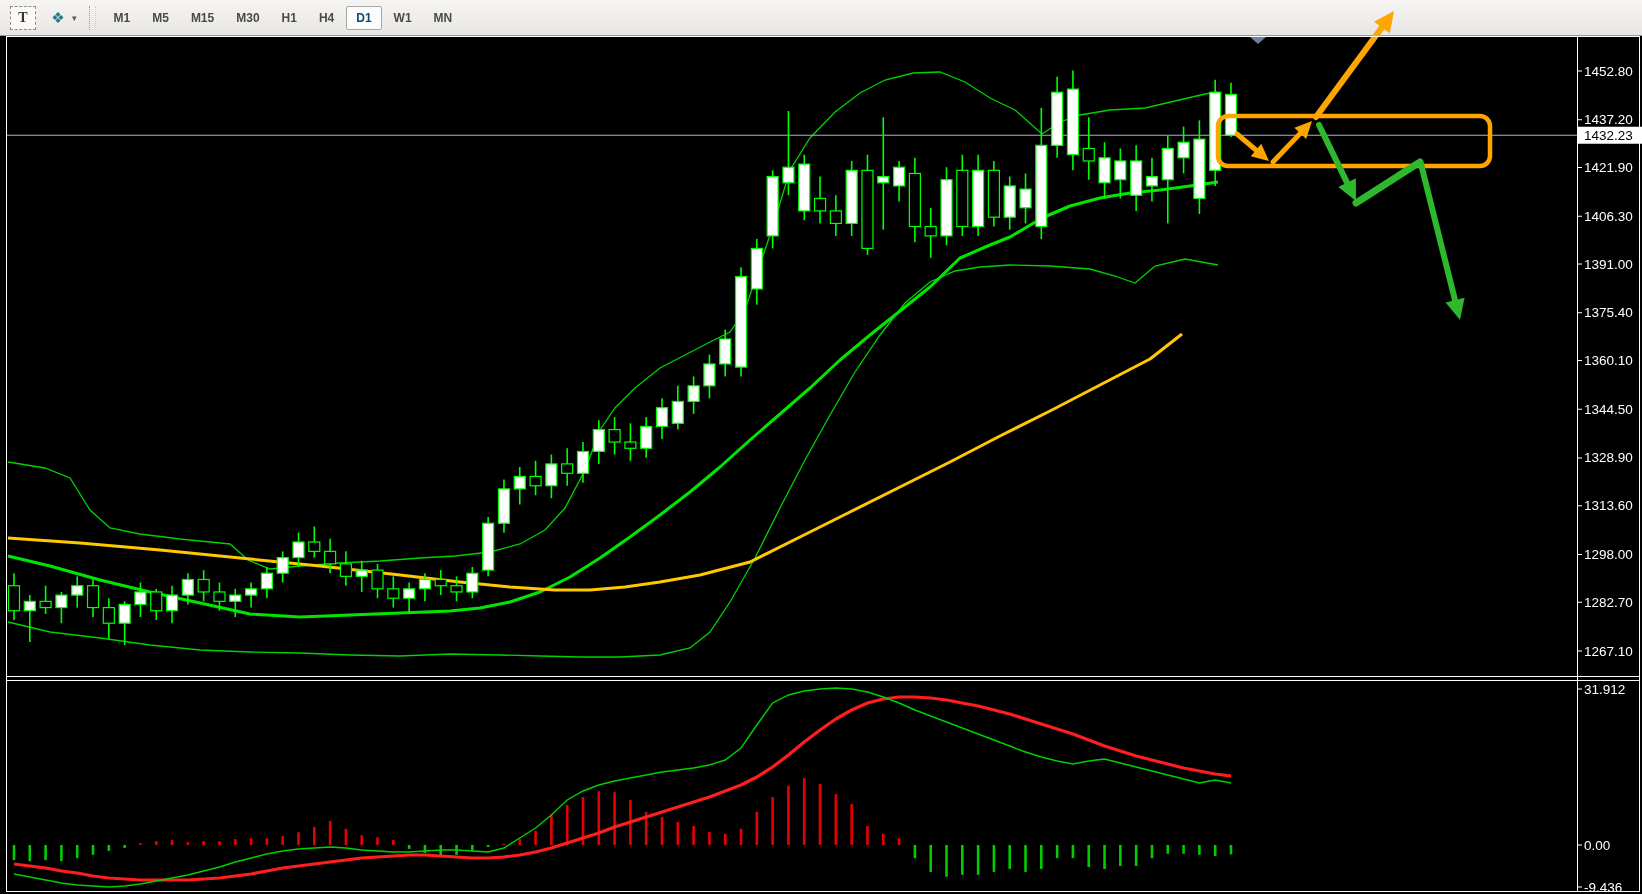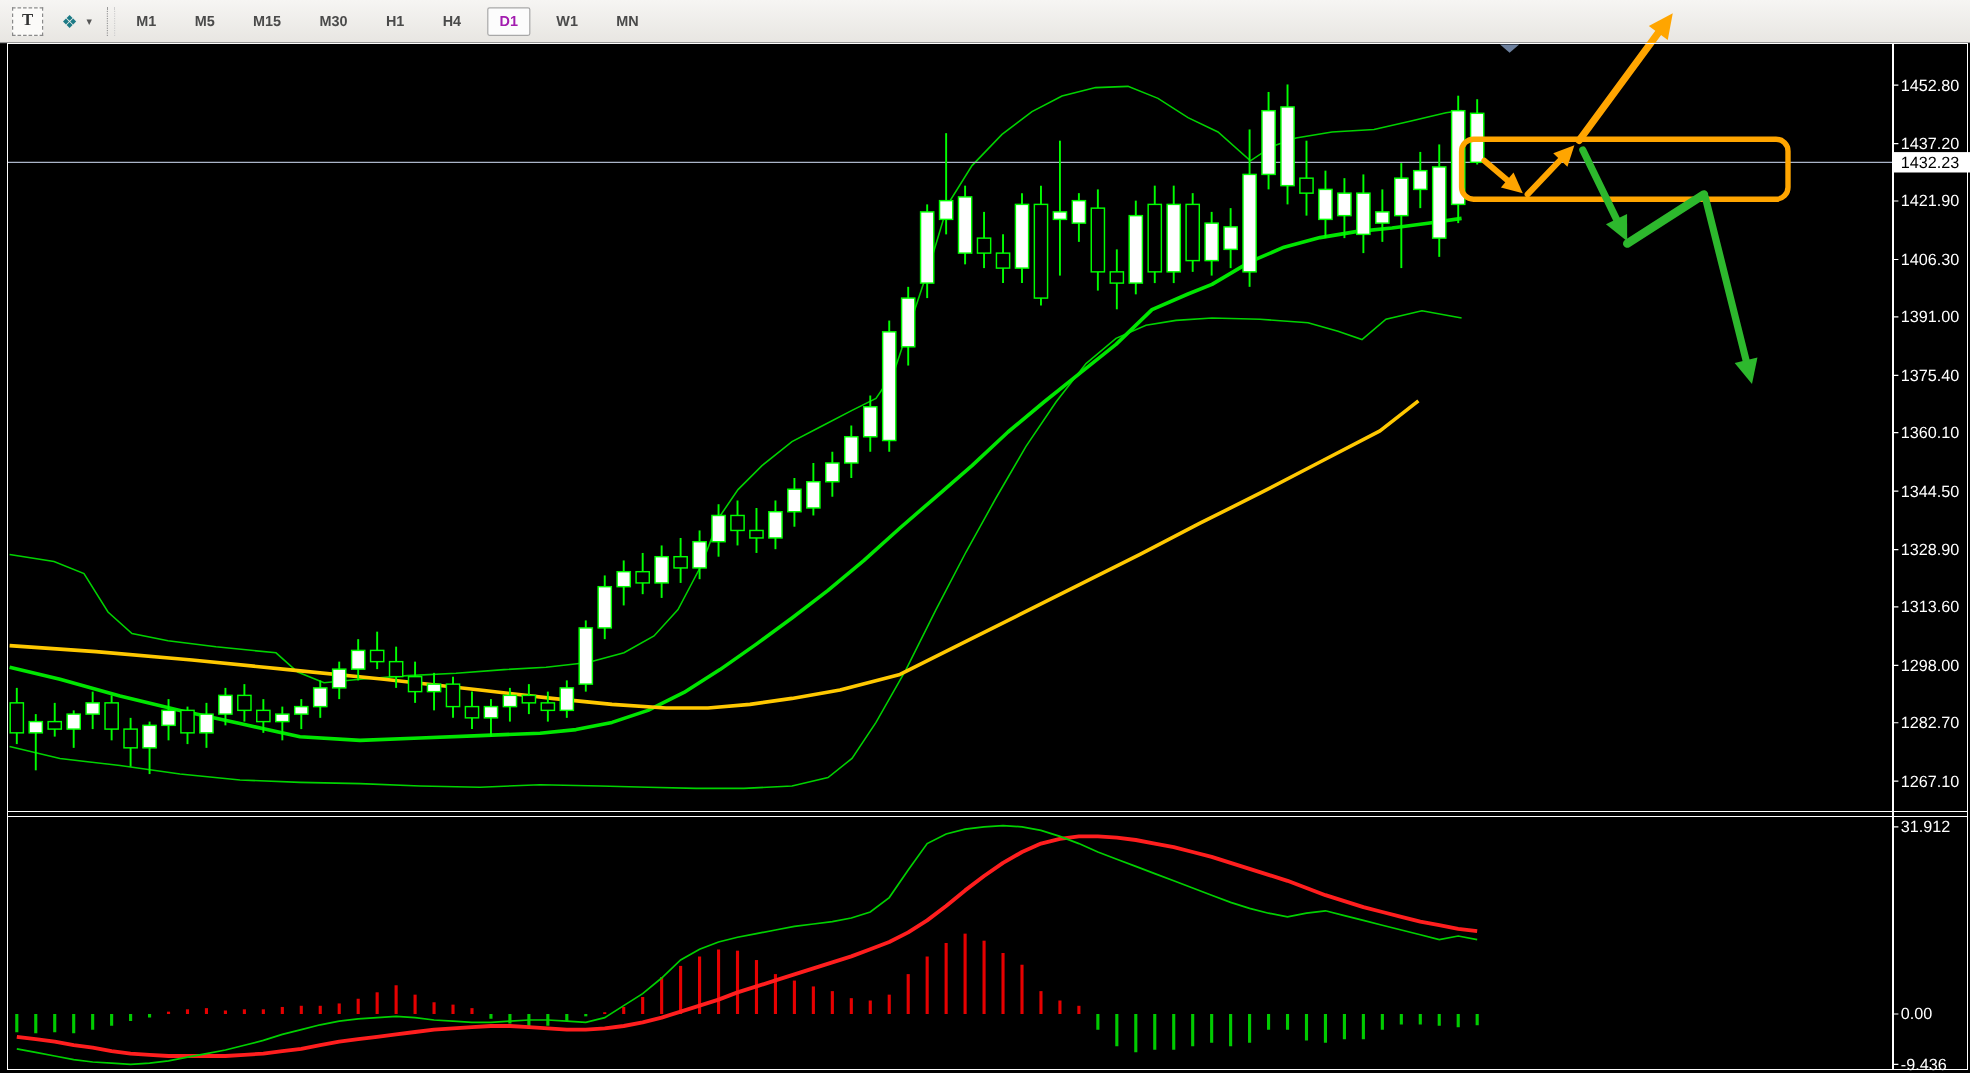--- a/index.html
+++ b/index.html
@@ -7,24 +7,24 @@
         font-family:"Liberation Sans",sans-serif;}
   .toolbar{position:absolute;left:0;top:0;width:1642px;height:35px;z-index:1;
            background:linear-gradient(#f6f5f3,#e8e6e2);border-bottom:1px solid #979797;
            display:flex;align-items:center;}
   .tool-ico{width:24px;height:22px;margin-left:10px;display:flex;align-items:center;justify-content:center;}
   .txt-tool{border:1px dashed #8a8a8a;font-family:"Liberation Serif",serif;font-weight:700;
             color:#333;font-size:14px;background:#fbfaf8;}
   .obj-tool{color:#1d7a86;font-size:15px;}
   .caret{color:#555;font-size:9px;margin-left:2px;}
   .tb-sep{width:5px;height:24px;margin:0 8px 0 12px;border-left:1px dotted #9a9a9a;border-right:1px dotted #cfcfcf;}
-  .tf-wrap{display:flex;align-items:center;gap:12px;}
+  .tf-wrap{display:flex;align-items:center;gap:2px;}
   .tf-btn{padding:4px 9px;font-size:12px;font-weight:600;color:#4a4a4a;border:1px solid transparent;
           border-radius:2px;cursor:default;}
-  .tf-btn.active{background:#fcfcfc;border:1px solid #a8a8a8;color:#a21caf;}
+  .tf-btn.active{background:#fcfcfc;border:1px solid #a8a8a8;color:#0c4a6e;}
   .hdr{position:absolute;left:12px;top:41px;z-index:2;color:#fff;font-size:13px;font-weight:700;
        letter-spacing:.2px;display:flex;gap:8px;align-items:center;}
   .hdr .tri{font-size:9px;}
   .macd-lbl{position:absolute;left:10px;top:682px;z-index:2;color:#fff;font-size:13px;font-weight:600;}
   .panel{position:absolute;left:8px;top:57px;width:266px;height:75px;z-index:2;background:#0d1660;
          border:1px solid #05082e;padding:2px;box-sizing:border-box;}
   .prow1{display:flex;height:27px;gap:3px;}
   .pbtn{flex:0 0 64px;display:flex;align-items:center;justify-content:center;color:#fff;font-size:15px;
         background:linear-gradient(#4557f2,#2132cc);border-bottom:2px solid #aebafc;cursor:pointer;}
   .pbtn.buy{flex:0 0 58px;}

